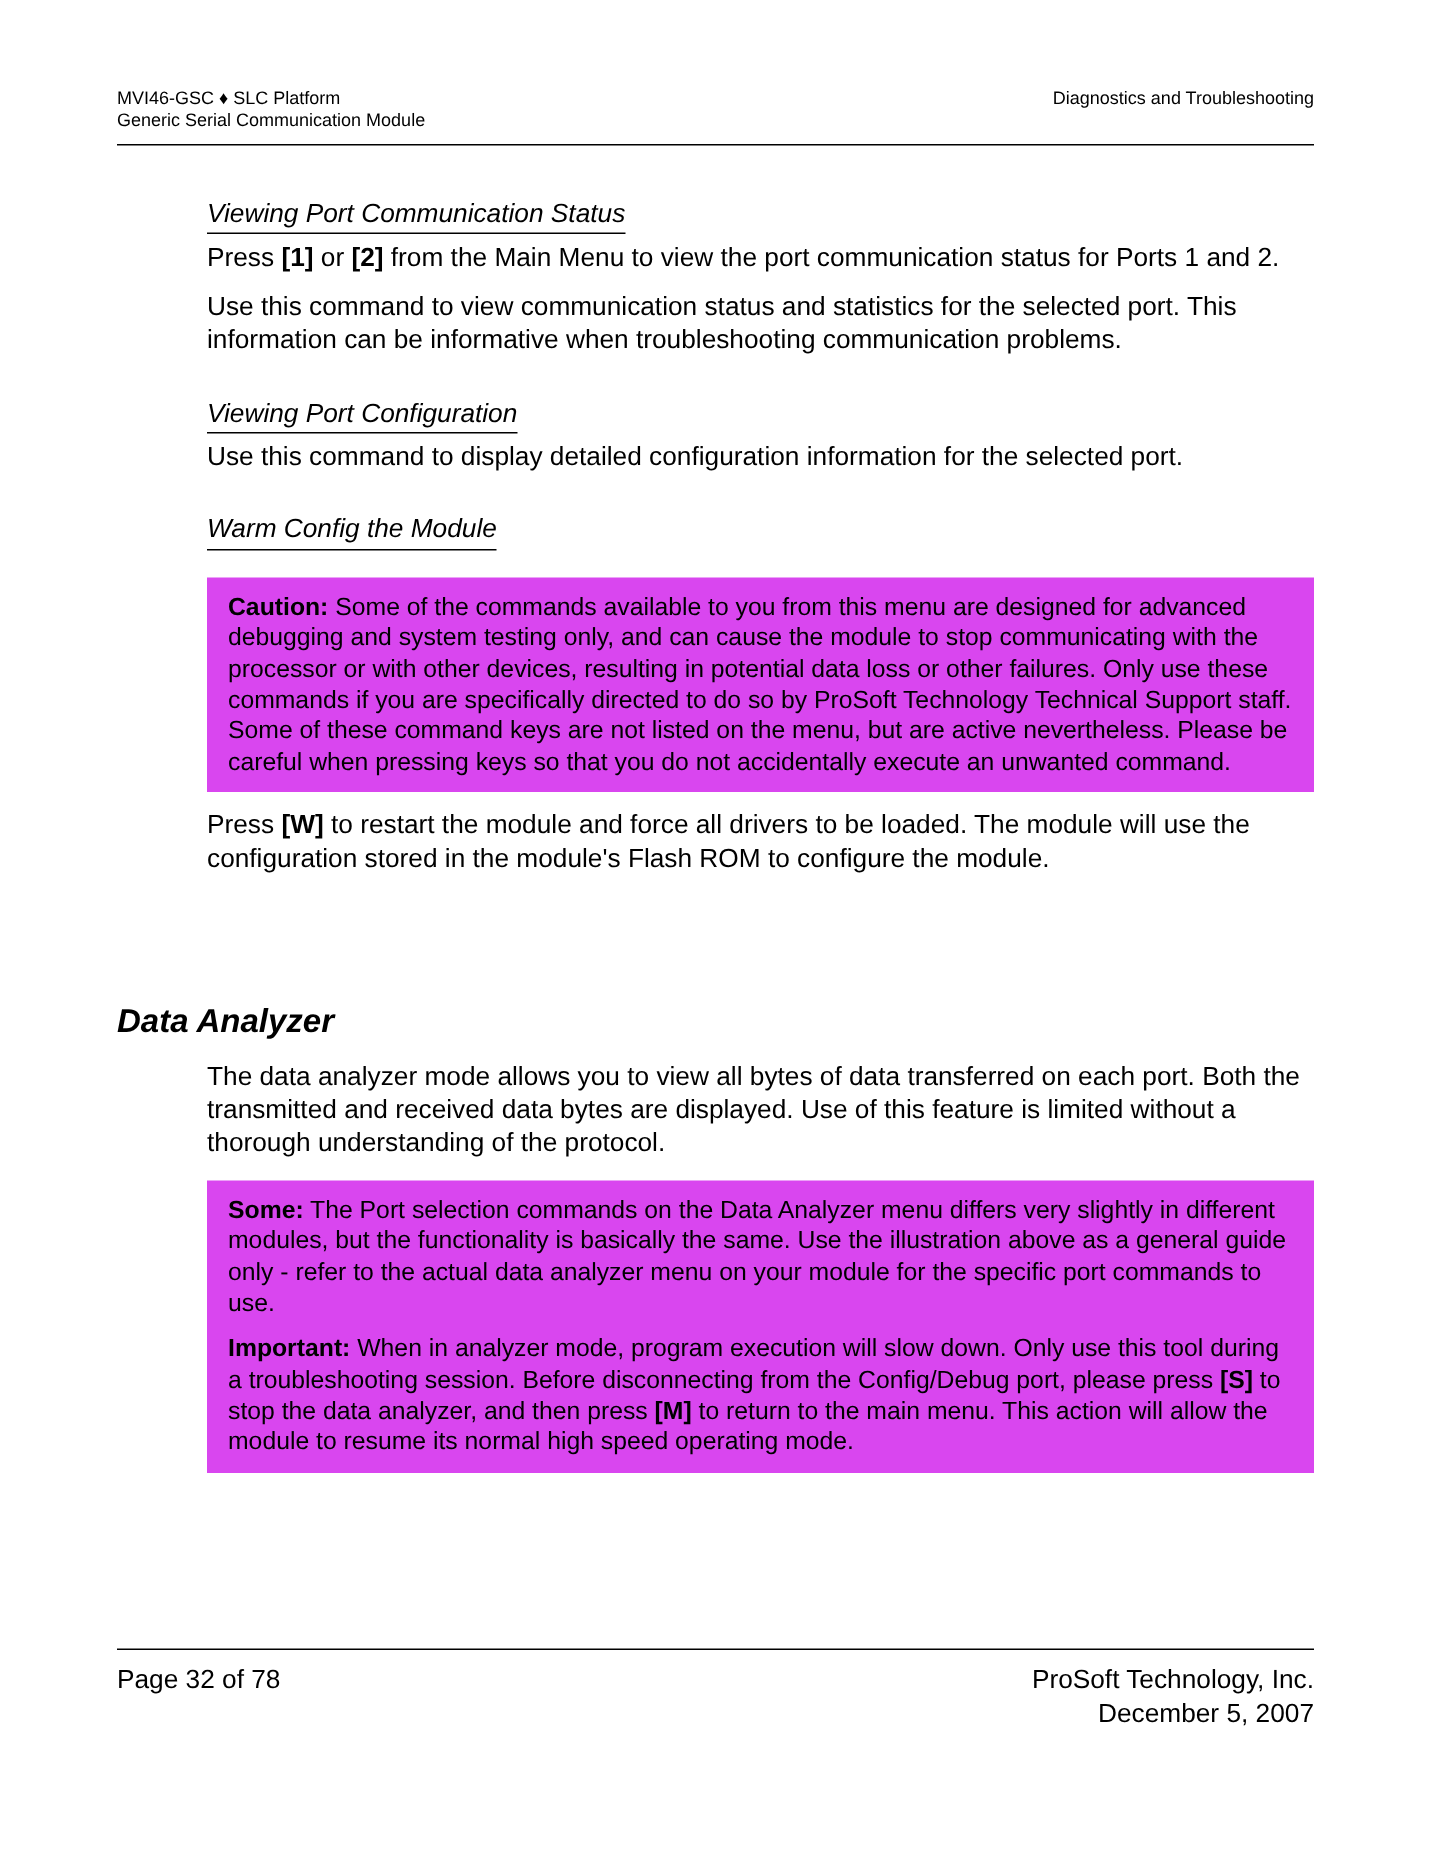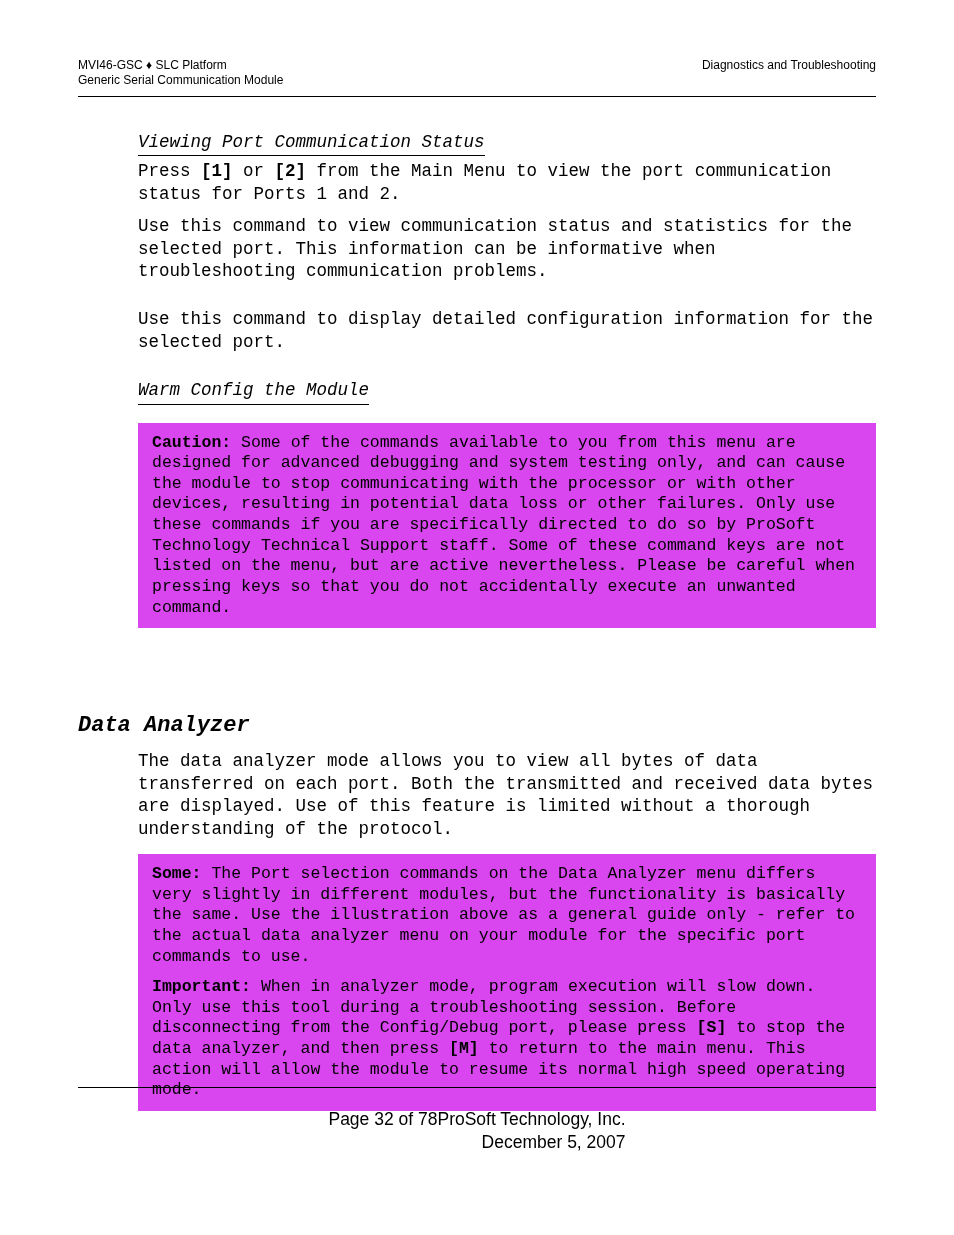--- a/index.html
+++ b/index.html
@@ -23,21 +23,20 @@
     border-bottom: 1.5px solid #000;
     margin-bottom: 34px;
   }
   .header-left { text-align: left; }
   .header-right { text-align: left; }
   .content {
     margin-left: 60px;
     margin-right: 0;
     font-size: 17.5px;
     line-height: 1.28;
-    font-family: Liberation Mono, monospace;
   }
   .section-title {
     display: inline-block;
     font-style: italic;
     border-bottom: 1.5px solid #000;
     padding-bottom: 2px;
     margin-bottom: 4px;
   }
   .section-title-inner {
     white-space: pre;
@@ -74,23 +73,23 @@
   .caution-label, .note-label, .important-label {
     font-weight: bold;
   }
   .gap-small { height: 14px; }
   .footer {
     position: absolute;
     left: 78px;
     right: 78px;
     bottom: 82px;
     border-top: 1.5px solid #000;
-    padding-top: 20px;
+    padding-top: 8px;
     display: flex;
-    justify-content: center;
+    justify-content: space-between;
     font-size: 17.5px;
     line-height: 1.28;
   }
   .footer-left { text-align: left; }
   .footer-right { text-align: right; }
 </style>
 </head>
 <body>
 
 <div class="page">
@@ -108,28 +107,32 @@
 
     <div class="block">
       <div class="section-title"><span class="section-title-inner">Viewing Port Communication Status</span></div>
       <div class="para-tight">
         <span>Press </span><b>[1]</b><span> or </span><b>[2]</b><span> from the Main Menu to view the port communication status for Ports 1 and 2.</span>
       </div>
       <div class="para">Use this command to view communication status and statistics for the selected port. This information can be informative when troubleshooting communication problems.</div>
     </div>
 
     <div class="block">
+      <div class="section-title"><span class="section-title-inner">Viewing Port Configuration</span></div>
       <div class="para">Use this command to display detailed configuration information for the selected port.</div>
     </div>
 
     <div class="block">
       <div class="section-title"><span class="section-title-inner">Warm Config the Module</span></div>
       <div class="gap-small"></div>
       <div class="notebox">
         <div class="npara"><span class="caution-label">Caution:</span><span> Some of the commands available to you from this menu are designed for advanced debugging and system testing only, and can cause the module to stop communicating with the processor or with other devices, resulting in potential data loss or other failures. Only use these commands if you are specifically directed to do so by ProSoft Technology Technical Support staff. Some of these command keys are not listed on the menu, but are active nevertheless. Please be careful when pressing keys so that you do not accidentally execute an unwanted command.</span></div>
+      </div>
+      <div class="para">
+        <span>Press </span><b>[W]</b><span> to restart the module and force all drivers to be loaded. The module will use the configuration stored in the module's Flash ROM to configure the module.</span>
       </div>
     </div>
 
     <div class="subsection-title" style="margin-left:-60px; padding-left:0;">
       <span style="margin-left:0;">&nbsp;</span>
     </div>
     <div class="subsection-title" style="margin-left:-60px; padding-left:0; margin-top:20px;">Data Analyzer</div>
 
     <div class="para" style="margin-top:6px;">The data analyzer mode allows you to view all bytes of data transferred on each port. Both the transmitted and received data bytes are displayed. Use of this feature is limited without a thorough understanding of the protocol.</div>
 

